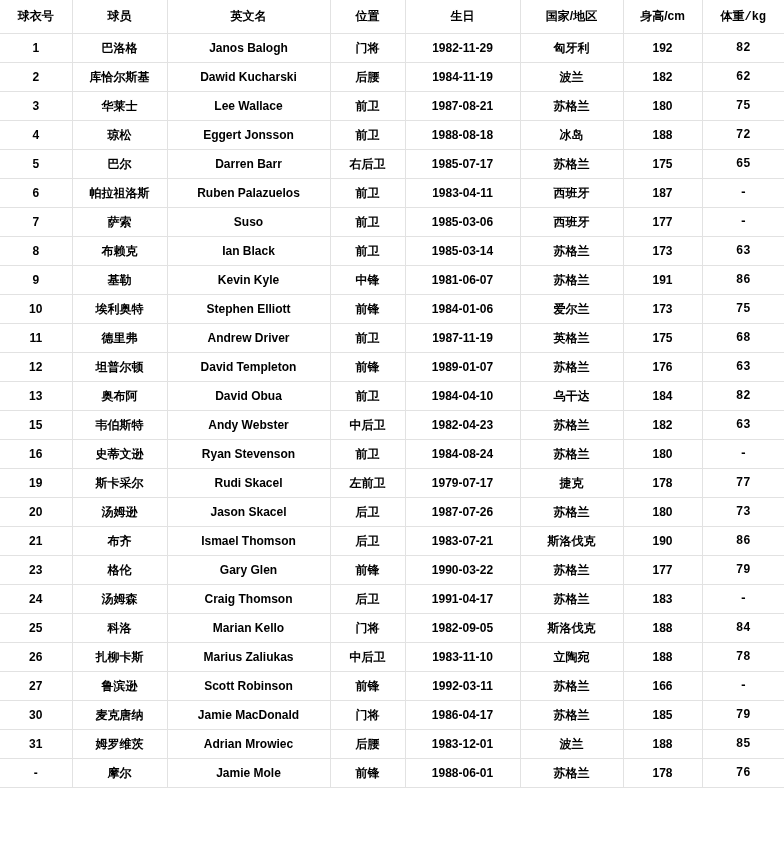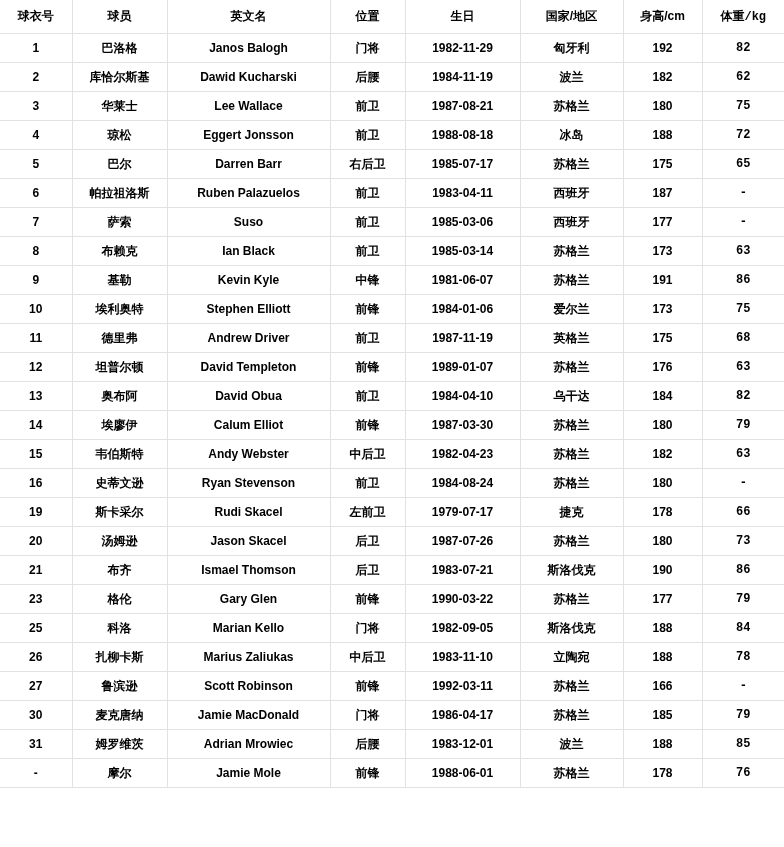--- a/index.html
+++ b/index.html
@@ -198,30 +198,20 @@
         <td>13</td>
         <td>奥布阿</td>
         <td>David Obua</td>
         <td>前卫</td>
         <td>1984-04-10</td>
         <td>乌干达</td>
         <td>184</td>
         <td>82</td>
       </tr>
       <tr>
-        <td>14</td>
-        <td>埃廖伊</td>
-        <td>Calum Elliot</td>
-        <td>前锋</td>
-        <td>1987-03-30</td>
-        <td>苏格兰</td>
-        <td>180</td>
-        <td>79</td>
-      </tr>
-      <tr>
         <td>15</td>
         <td>韦伯斯特</td>
         <td>Andy Webster</td>
         <td>中后卫</td>
         <td>1982-04-23</td>
         <td>苏格兰</td>
         <td>182</td>
         <td>63</td>
       </tr>
       <tr>
@@ -235,21 +225,21 @@
         <td>-</td>
       </tr>
       <tr>
         <td>19</td>
         <td>斯卡采尔</td>
         <td>Rudi Skacel</td>
         <td>左前卫</td>
         <td>1979-07-17</td>
         <td>捷克</td>
         <td>178</td>
-        <td>66</td>
+        <td>77</td>
       </tr>
       <tr>
         <td>20</td>
         <td>汤姆逊</td>
         <td>Jason Skacel</td>
         <td>后卫</td>
         <td>1987-07-26</td>
         <td>苏格兰</td>
         <td>180</td>
         <td>73</td>
@@ -268,20 +258,30 @@
         <td>23</td>
         <td>格伦</td>
         <td>Gary Glen</td>
         <td>前锋</td>
         <td>1990-03-22</td>
         <td>苏格兰</td>
         <td>177</td>
         <td>79</td>
       </tr>
       <tr>
+        <td>24</td>
+        <td>汤姆森</td>
+        <td>Craig Thomson</td>
+        <td>后卫</td>
+        <td>1991-04-17</td>
+        <td>苏格兰</td>
+        <td>183</td>
+        <td>-</td>
+      </tr>
+      <tr>
         <td>25</td>
         <td>科洛</td>
         <td>Marian Kello</td>
         <td>门将</td>
         <td>1982-09-05</td>
         <td>斯洛伐克</td>
         <td>188</td>
         <td>84</td>
       </tr>
       <tr>

